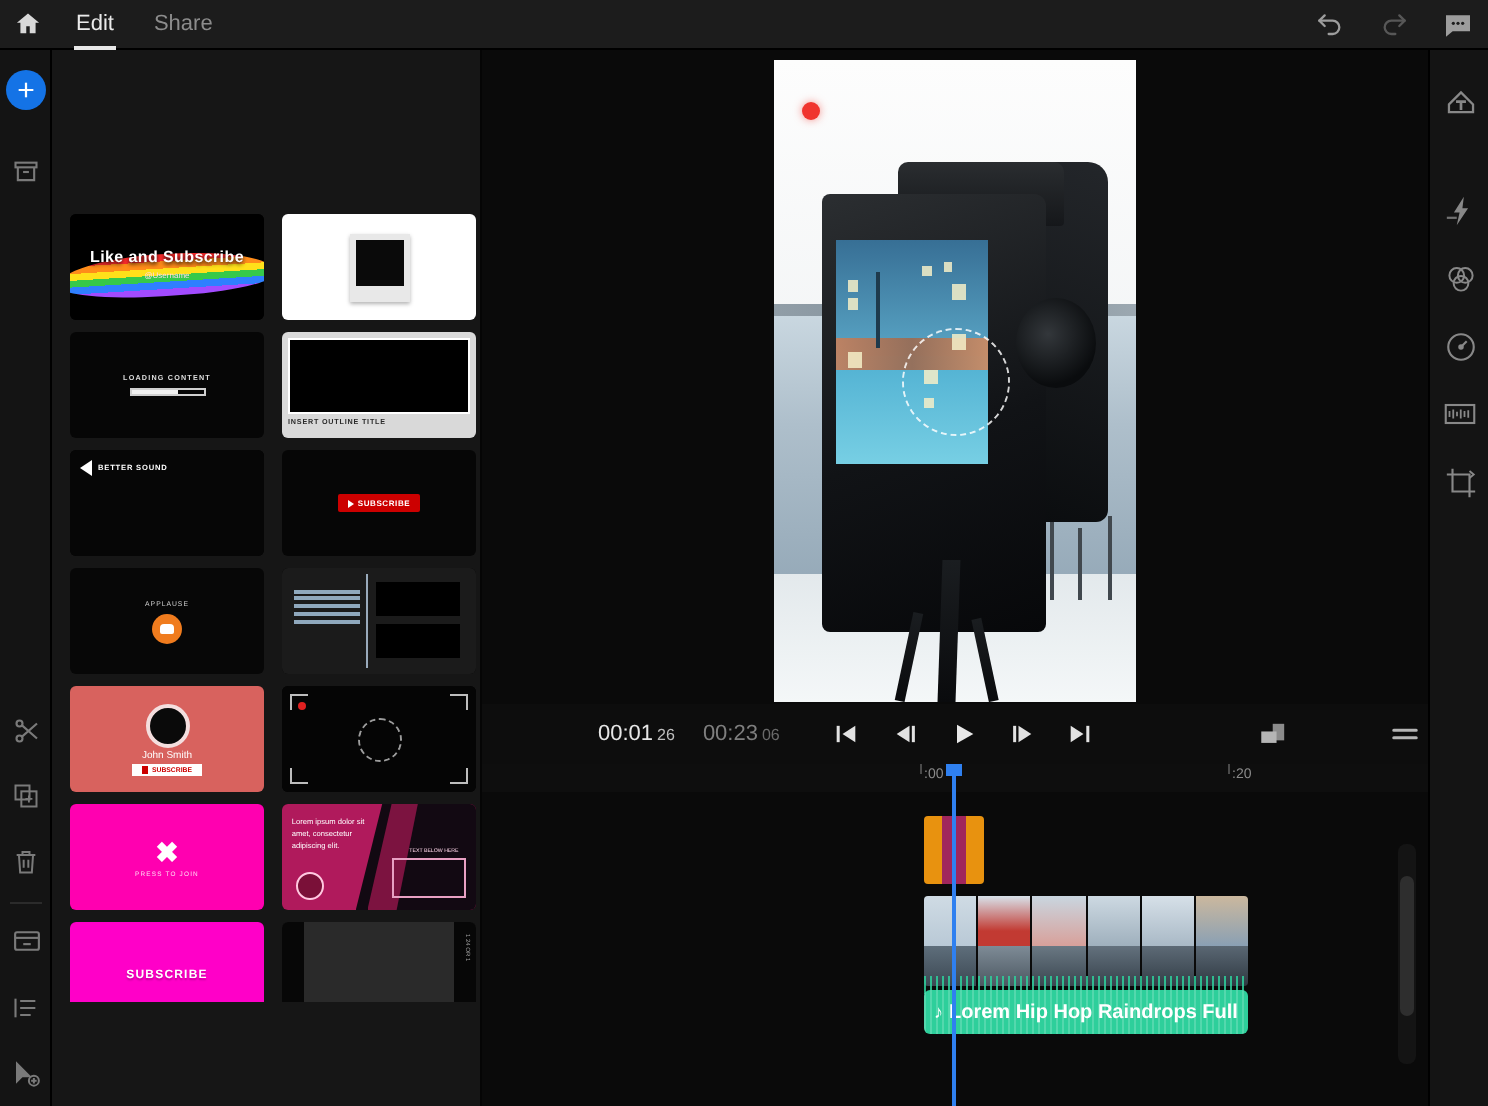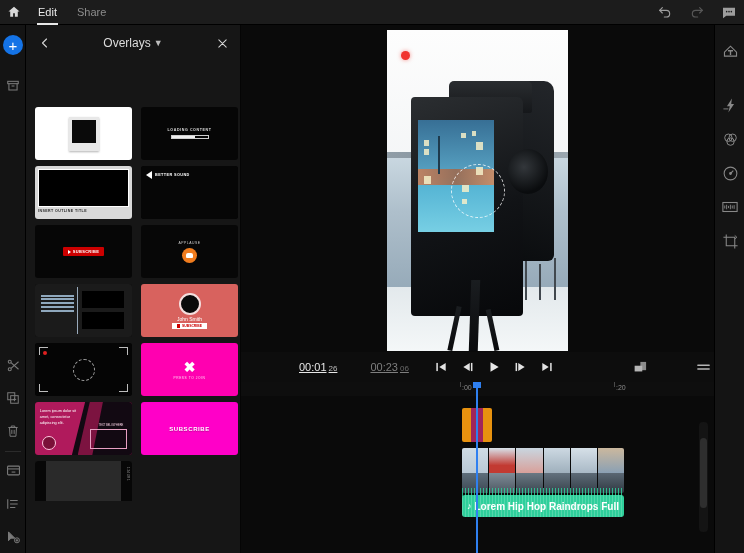--- a/index.html
+++ b/index.html
@@ -250,21 +250,21 @@
   .focus-ring {
     position:absolute; left:50%; top:50%; width:54px; height:54px; margin:-27px 0 0 -27px;
     border:1px dashed rgba(255,255,255,.82); border-radius:50%;
   }
 
   
   .transport {
     position: absolute; left: 241px; top: 352px; width: 473px; height: 30px;
     background: #0d0d0d; display: flex; align-items: center;
   }
-  .tc { font-size: 11px; color: #e6e6e6; font-family:"Liberation Sans", sans-serif;text-decoration:underline; }
+  .tc { font-size: 11px; color: #e6e6e6; font-family:"Liberation Sans", sans-serif; }
   .tc .fr { font-size: 8px; color: #bdbdbd; margin-left: 2px; }
   .tc.dim { color: #7e7e7e; } .tc.dim .fr { color: #6a6a6a; }
   .tbtn { width: 27px; height: 26px; display:flex; align-items:center; justify-content:center; }
 
   
   .timeline {
     position: absolute; left: 241px; top: 382px; width: 473px; height: 171px;
     background: #0a0a0a;
   }
   .ruler { position:absolute; left:0; top:0; width:100%; height:14px; background:#0e0e0e; }
@@ -400,38 +400,30 @@
     <div class="rail-ico" style="top:499px">
       <svg width="15" height="15" viewBox="0 0 24 24" fill="none" stroke="#b9b9b9" stroke-width="1.6">
           <path d="M4 3v14l4-4h6z" fill="#b9b9b9"></path>
           <circle cx="17.5" cy="16.5" r="4"></circle>
           <path d="M17.5 14.3v4.4M15.3 16.5h4.4"></path>
         </svg>
     </div>
   </div>
 
   <div class="panel">
-    <div class="panel-head">
-      <div class="panel-back">
-        <svg width="12" height="12" viewBox="0 0 24 24" fill="none" stroke="#d6d6d6" stroke-width="2.2" stroke-linecap="round" stroke-linejoin="round">
-            <path d="M15 4 7 12l8 8"></path>
-          </svg>
-      </div>
-      <div class="panel-title">
-        <span>Overlays</span><span class="chev">▼</span>
-      </div>
-      <div class="panel-close">
-        <svg width="11" height="11" viewBox="0 0 24 24" fill="none" stroke="#d6d6d6" stroke-width="2.2" stroke-linecap="round">
-            <path d="M4 4 20 20M20 4 4 20"></path>
-          </svg>
-      </div>
-    </div>
 
     <div class="grid">
 
+      <div class="thumb">
+        <div class="t-rainbow">
+          <div class="wave"></div>
+          <div class="txt">Like and Subscribe</div>
+          <div class="sub">@Username</div>
+        </div>
+      </div>
 
       <div class="thumb">
         <div class="t-polaroid">
             <div class="frame">
               <i></i>
             </div>
           </div>
       </div>
 
       <div class="thumb">
@@ -591,21 +583,21 @@
 
       <div class="rec-dot"></div>
       <div class="focus-ring"></div>
     </div>
   </div>
 
   <div class="transport">
     <div class="tc" style="margin-left:58px">
       <span>00:01</span><span class="fr">26</span>
     </div>
-    <div class="tc dim" style="margin-left:33px">
+    <div class="tc dim" style="margin-left:14px">
       <span>00:23</span><span class="fr">06</span>
     </div>
 
     <div class="tbtn" style="margin-left:22px">
       <svg width="14" height="14" viewBox="0 0 24 24" fill="#e2e2e2">
           <rect x="4" y="5" width="2.6" height="14"></rect>
           <path d="M20 5v14l-11-7z"></path>
         </svg>
     </div>
     <div class="tbtn" style="margin-left:6px">

